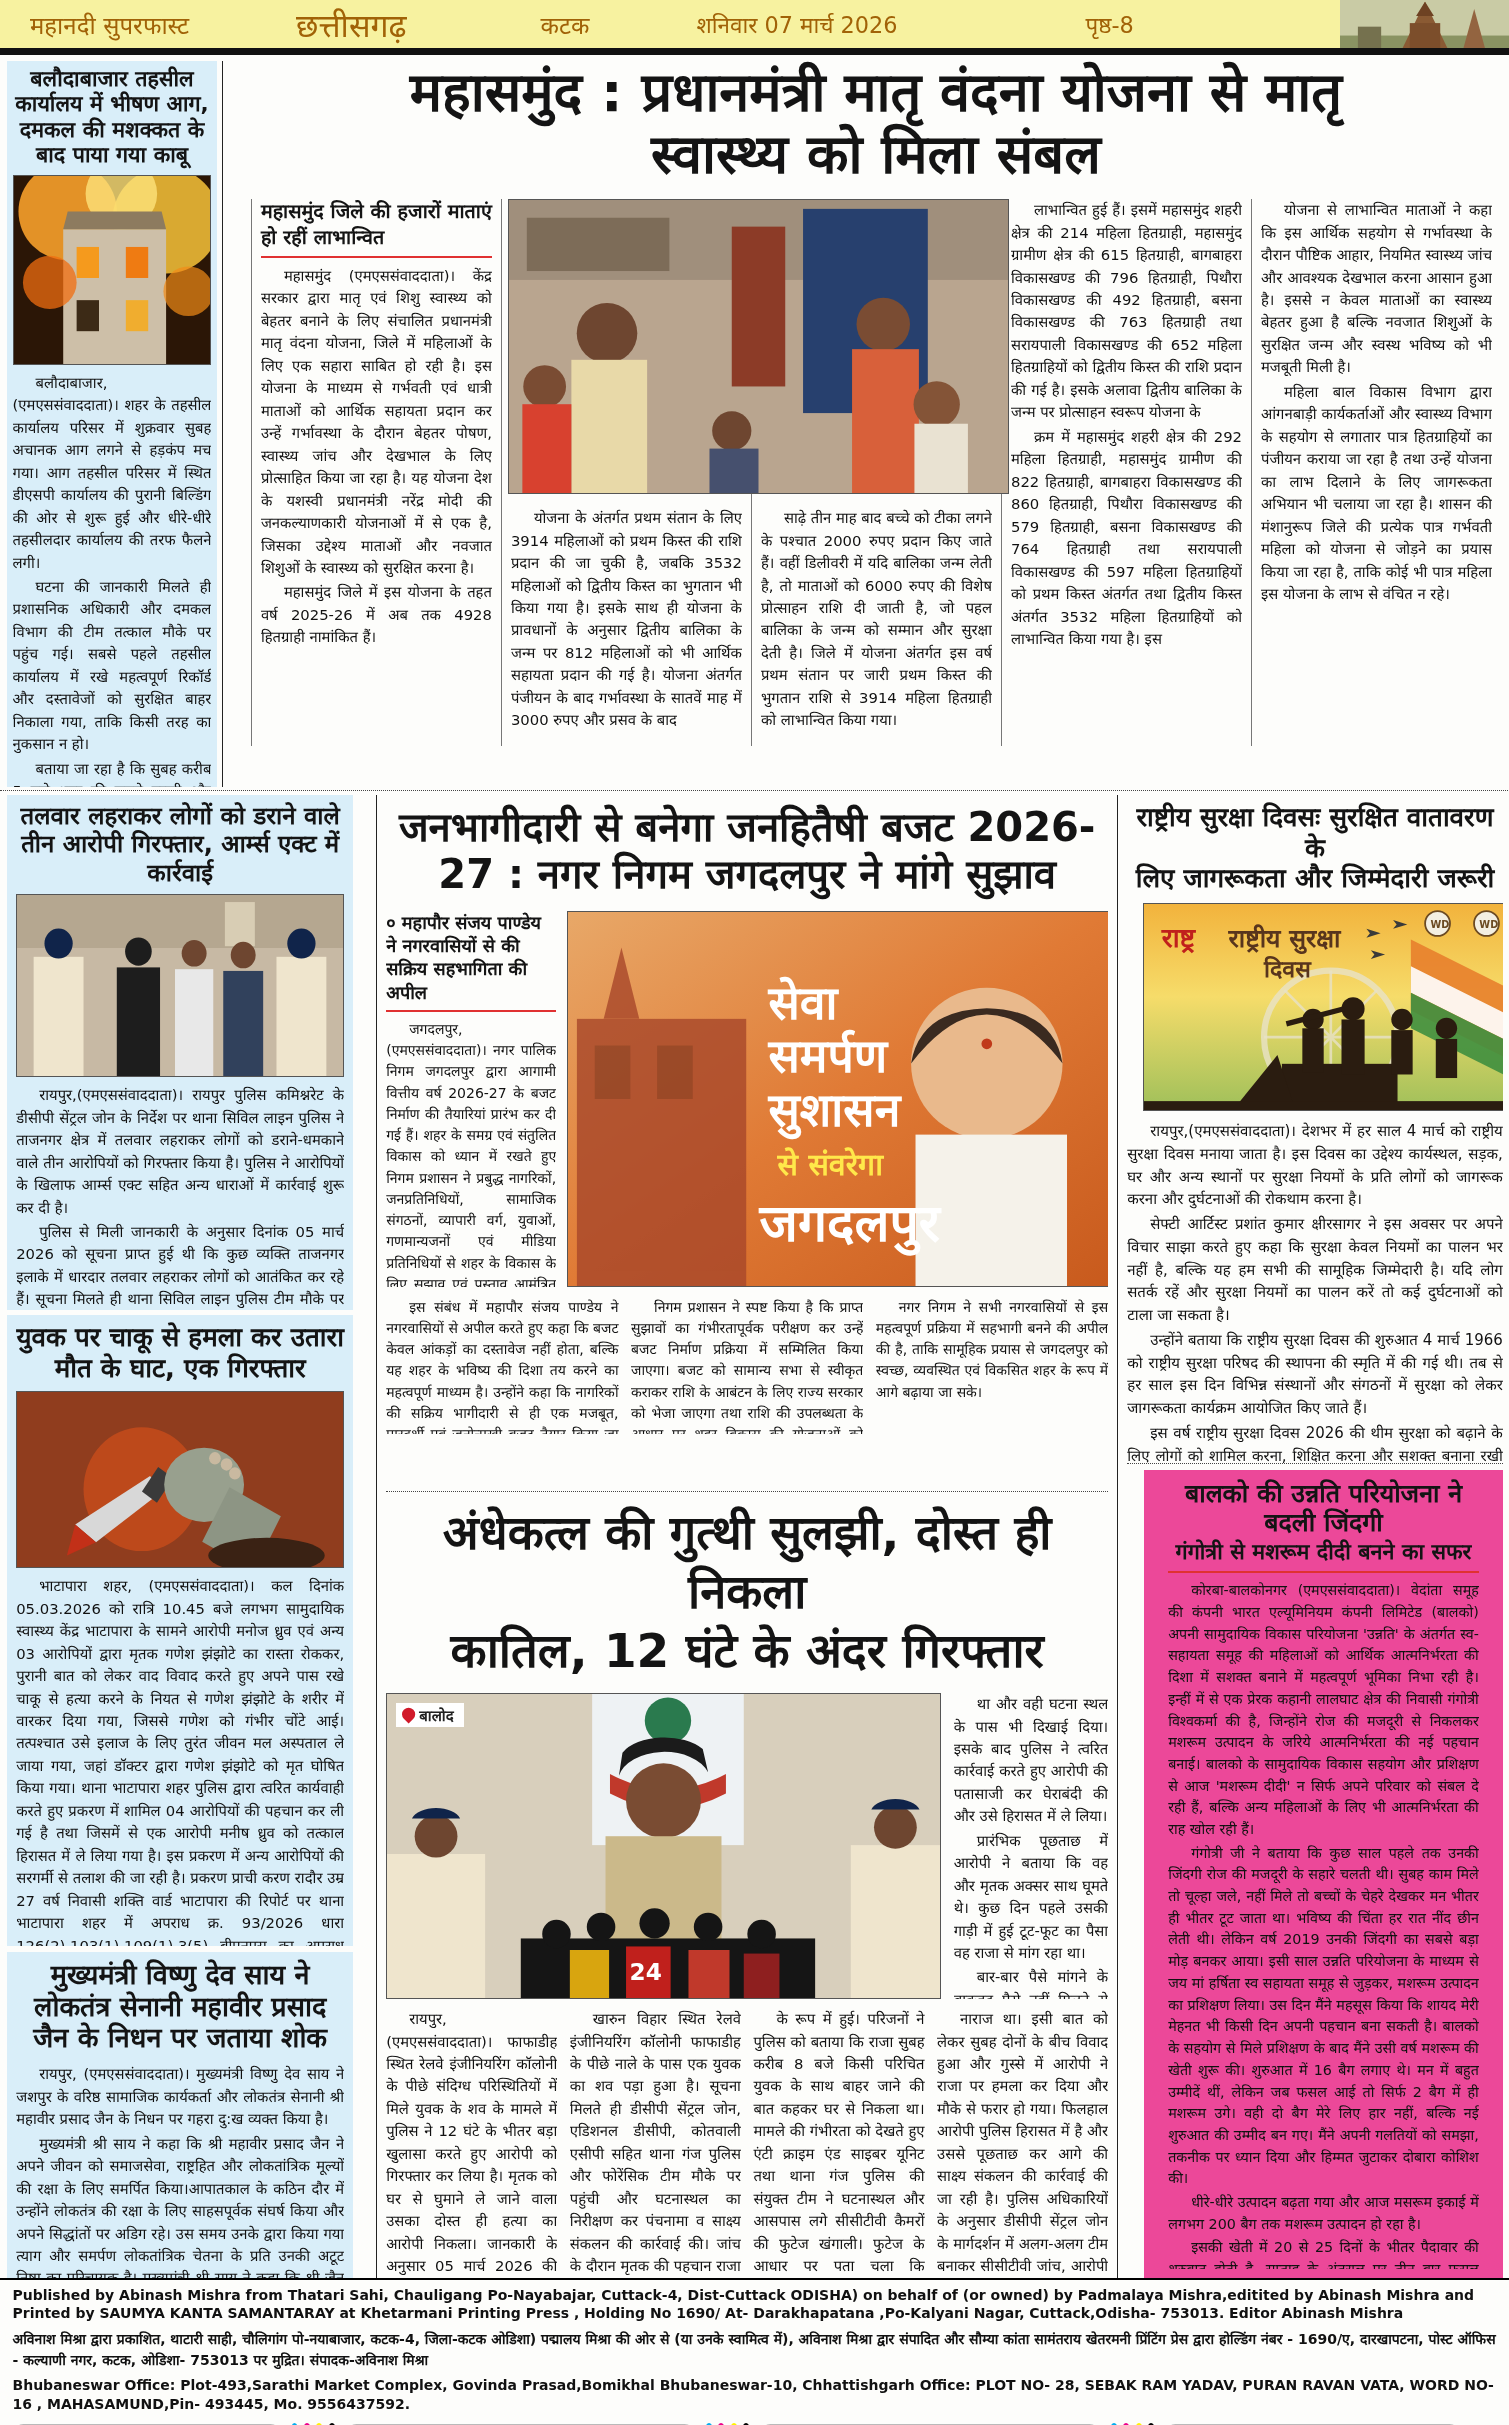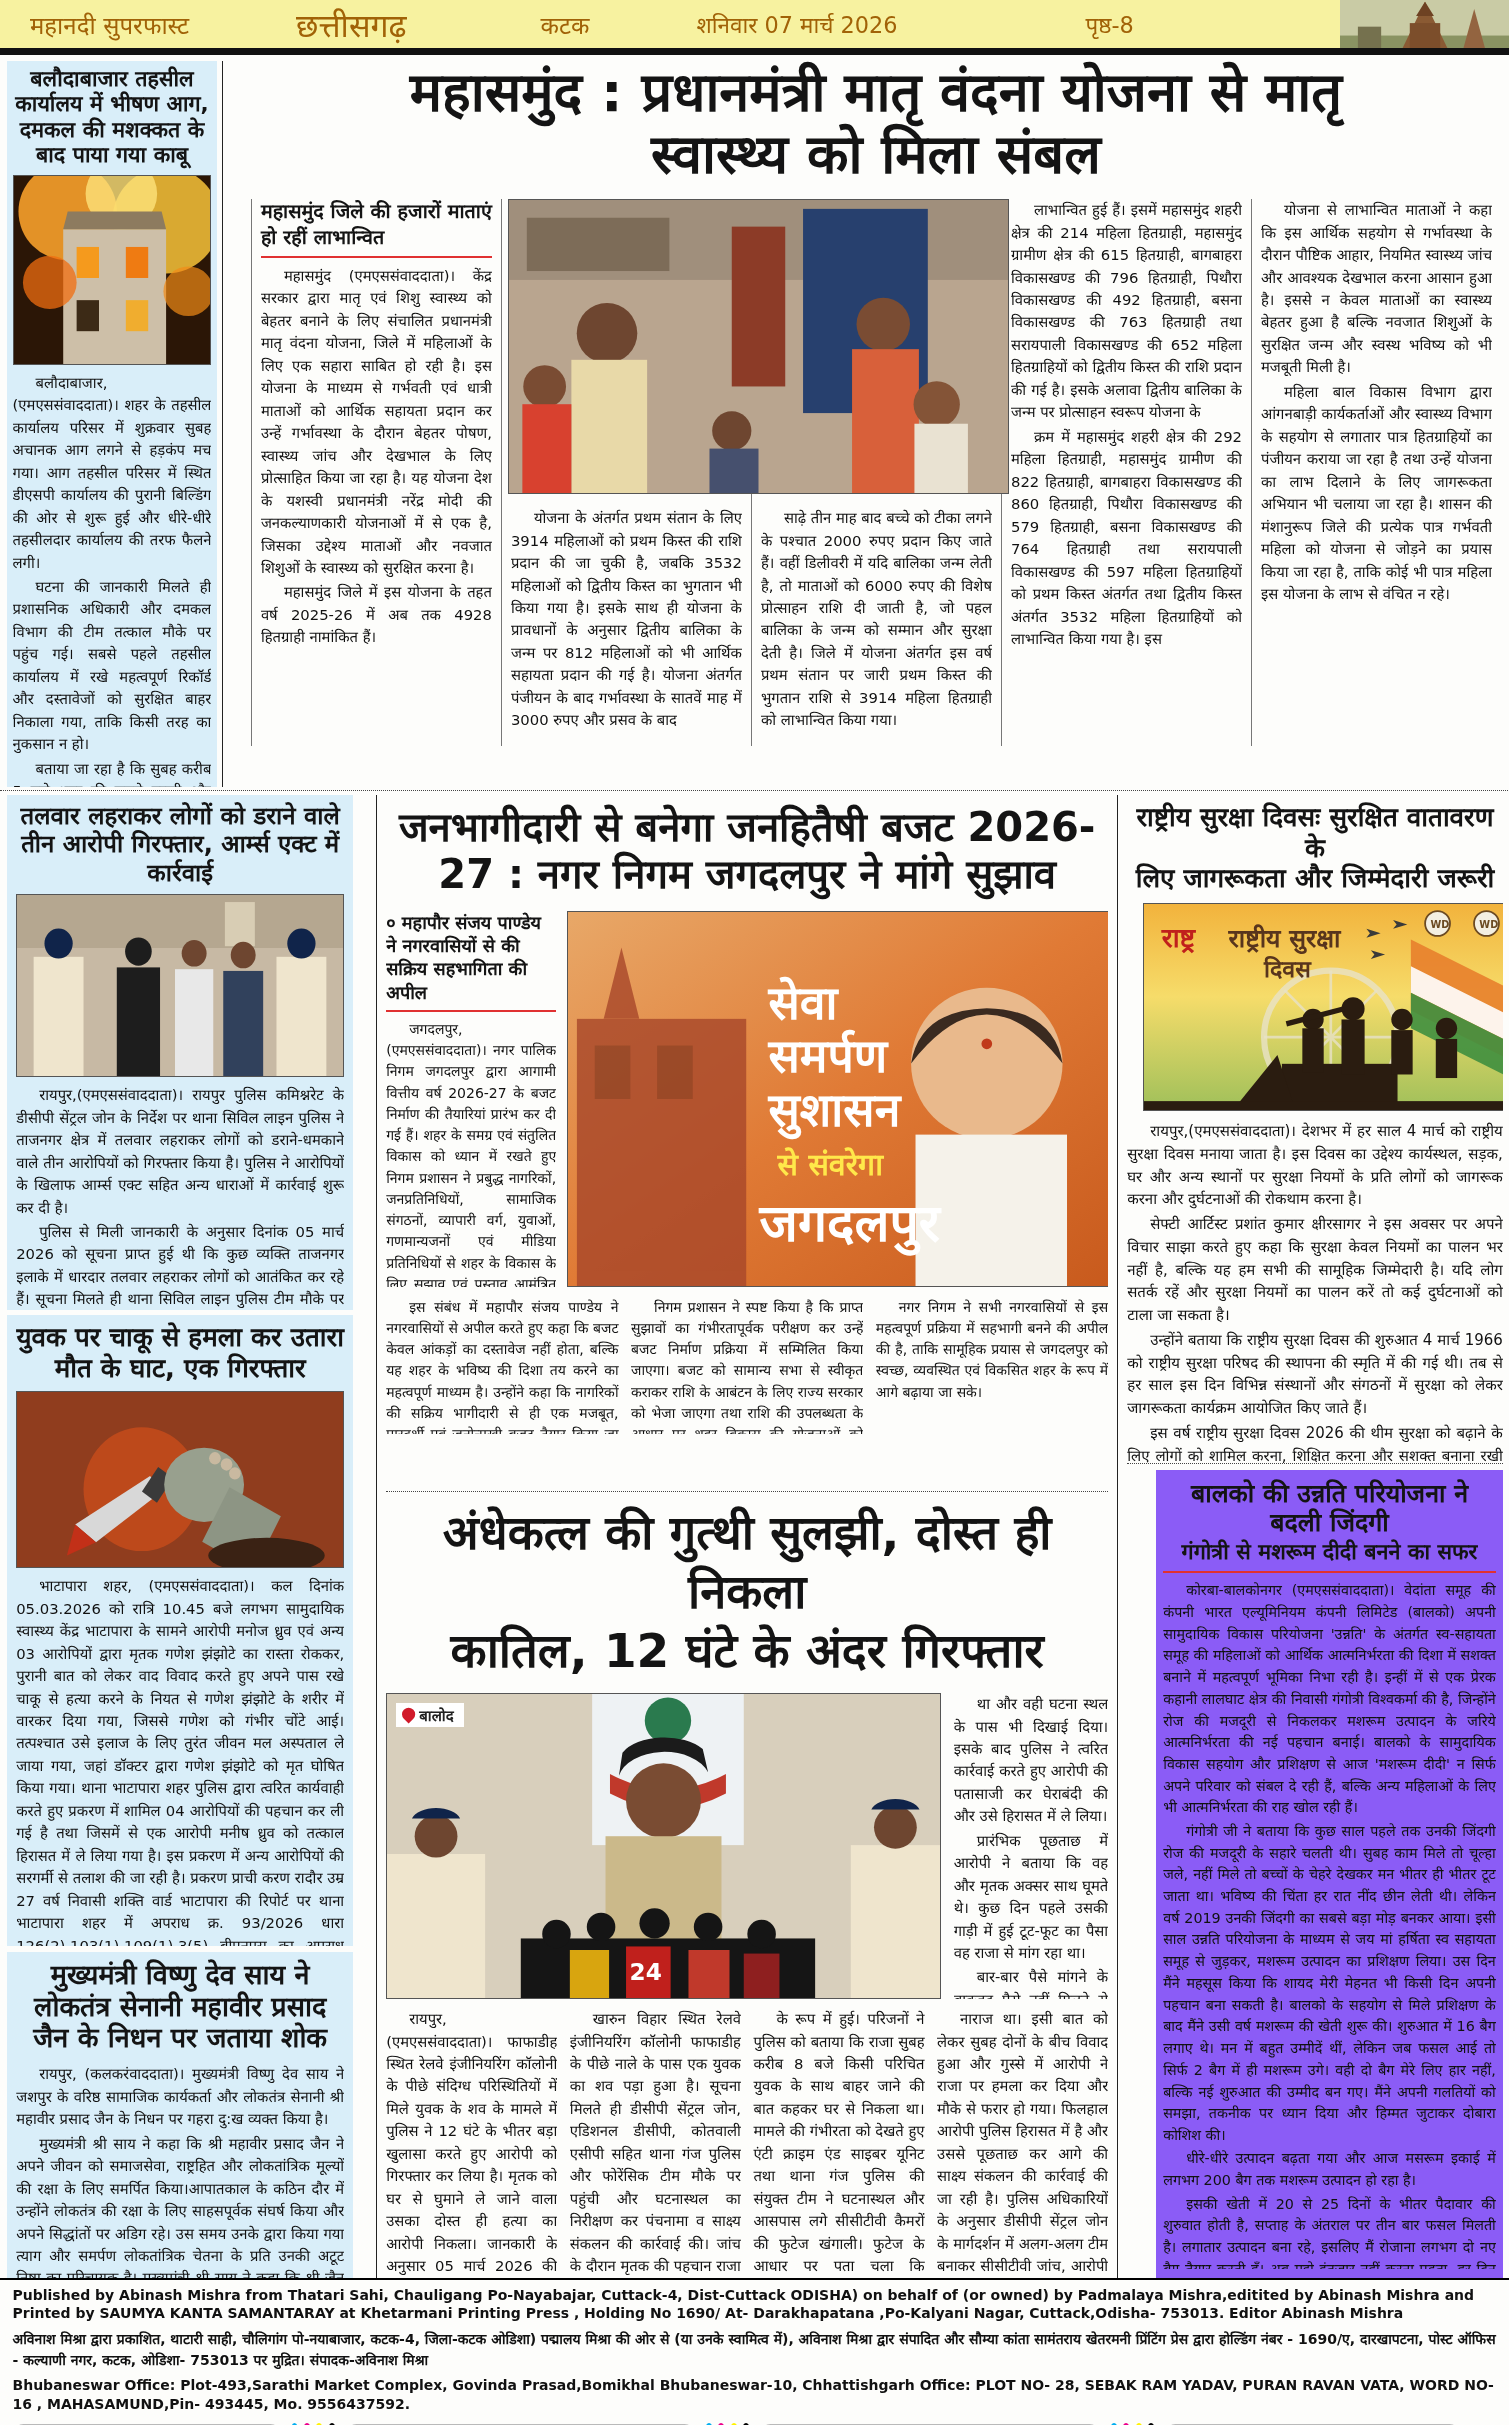--- a/index.html
+++ b/index.html
@@ -64,21 +64,21 @@
   #murder-media{display:flex;gap:12.5px;margin-top:12.5px;height:306px;}
   #press-photo{width:555px;flex:none;}
   #murder-sidecol{flex:1;overflow:hidden;}
   #murder-bottom{display:flex;gap:12.5px;margin-top:9px;height:282px;}
   #murder-bottom .mcol{flex:1;overflow:hidden;}
   #right2{flex:1;padding:0 7.2px 0 9px;display:flex;flex-direction:column;}
   #security-art{height:696px;overflow:hidden;}
   #security-art .headline{font-size:26px;margin-top:7.2px;}
   #security-poster{width:100%;height:208px;margin:9px 16px;}
   #balco-art{flex:1;border-top:1.8px dotted #444;padding-top:5.4px;}
-  #balco-art .inner{background:#8b5cf6;height:100%;padding:9px 7px;overflow:hidden;margin-left:29px;}
+  #balco-art .inner{background:#ec4899;height:100%;padding:9px 24px;overflow:hidden;margin-left:17px;}
   #balco-art .headline{font-size:25px;}
   #balco-art .subhead{font-size:21.5px;text-align:center;border-bottom:2.7px solid #e03131;}
   
   #footer{height:147px;border-top:2.7px solid #000;padding:5.4px 12.5px 0 12.5px;}
   .foot-en{font-size:14px;font-weight:bold;line-height:1.35;}
   .foot-hi{font-size:14px;line-height:1.5;margin-top:5.4px;font-weight:bold;}
   #regstrip{display:flex;align-items:center;gap:9px;margin-top:9px;}
   .regbar{height:21.5px;background:#b9b9b9;border-radius:10.7px;}
   .dots{display:flex;gap:2.7px;}
   .dot{width:9.8px;height:23px;border-radius:50%;}
@@ -260,21 +260,21 @@
           </svg>
         </div>
         <div class="body-t" style="height:383px">
           <p>भाटापारा शहर, (एमएससंवाददाता)। कल दिनांक 05.03.2026 को रात्रि 10.45 बजे लगभग सामुदायिक स्वास्थ्य केंद्र भाटापारा के सामने आरोपी मनोज ध्रुव एवं अन्य 03 आरोपियों द्वारा मृतक गणेश झंझोटे का रास्ता रोककर, पुरानी बात को लेकर वाद विवाद करते हुए अपने पास रखे चाकू से हत्या करने के नियत से गणेश झंझोटे के शरीर में वारकर दिया गया, जिससे गणेश को गंभीर चोंटे आई। तत्पश्चात उसे इलाज के लिए तुरंत जीवन मल अस्पताल ले जाया गया, जहां डॉक्टर द्वारा गणेश झंझोटे को मृत घोषित किया गया। थाना भाटापारा शहर पुलिस द्वारा त्वरित कार्यवाही करते हुए प्रकरण में शामिल 04 आरोपियों की पहचान कर ली गई है तथा जिसमें से एक आरोपी मनीष ध्रुव को तत्काल हिरासत में ले लिया गया है। इस प्रकरण में अन्य आरोपियों की सरगर्मी से तलाश की जा रही है। प्रकरण प्राची करण रादौर उम्र 27 वर्ष निवासी शक्ति वार्ड भाटापारा की रिपोर्ट पर थाना भाटापारा शहर में अपराध क्र. 93/2026 धारा 126(2),103(1),109(1),3(5) बीएनएस का अपराध पंजीबद्ध कर विवेचना में लिया गया है। संपूर्ण प्रकरण के संबंध में जांच एवं विवेचना कार्यवाही पश्चात पृथक से जानकारी उपलब्ध कराई जाती है।</p>
         </div>
       </div>
 
       <div id="cm-art" class="bluebox">
         <div class="headline">मुख्यमंत्री विष्णु देव साय ने लोकतंत्र सेनानी  महावीर प्रसाद जैन के निधन पर जताया शोक</div>
         <div class="body-t" style="height:224px;margin-top:9px">
-          <p>रायपुर, (कलकरंवाददाता)।  मुख्यमंत्री विष्णु देव साय ने जशपुर के वरिष्ठ सामाजिक कार्यकर्ता और लोकतंत्र सेनानी श्री महावीर प्रसाद जैन के निधन पर गहरा दु:ख व्यक्त किया है।</p>
+          <p>रायपुर, (एमएससंवाददाता)।  मुख्यमंत्री विष्णु देव साय ने जशपुर के वरिष्ठ सामाजिक कार्यकर्ता और लोकतंत्र सेनानी श्री महावीर प्रसाद जैन के निधन पर गहरा दु:ख व्यक्त किया है।</p>
           <p>मुख्यमंत्री श्री साय ने कहा कि श्री महावीर प्रसाद जैन ने अपने जीवन को समाजसेवा, राष्ट्रहित और लोकतांत्रिक मूल्यों की रक्षा के लिए समर्पित किया।आपातकाल के कठिन दौर में उन्होंने लोकतंत्र की रक्षा के लिए साहसपूर्वक संघर्ष किया और अपने सिद्धांतों पर अडिग रहे। उस समय उनके द्वारा किया गया त्याग और समर्पण लोकतांत्रिक चेतना के प्रति उनकी अटूट निष्ठा का परिचायक है। मुख्यमंत्री श्री साय ने कहा कि श्री जैन का जीवन समाज के लिए प्रेरणादायी रहा है। उनका योगदान सदैव स्मरण किया जाएगा।</p>
         </div>
       </div>
     </div>
 
     <div id="mid2">
       <div id="budget-art">
         <div id="budget-headline" class="headline">
           <div>जनभागीदारी से बनेगा जनहितैषी बजट 2026-</div>
           <div>27 : नगर निगम जगदलपुर ने मांगे सुझाव</div>

